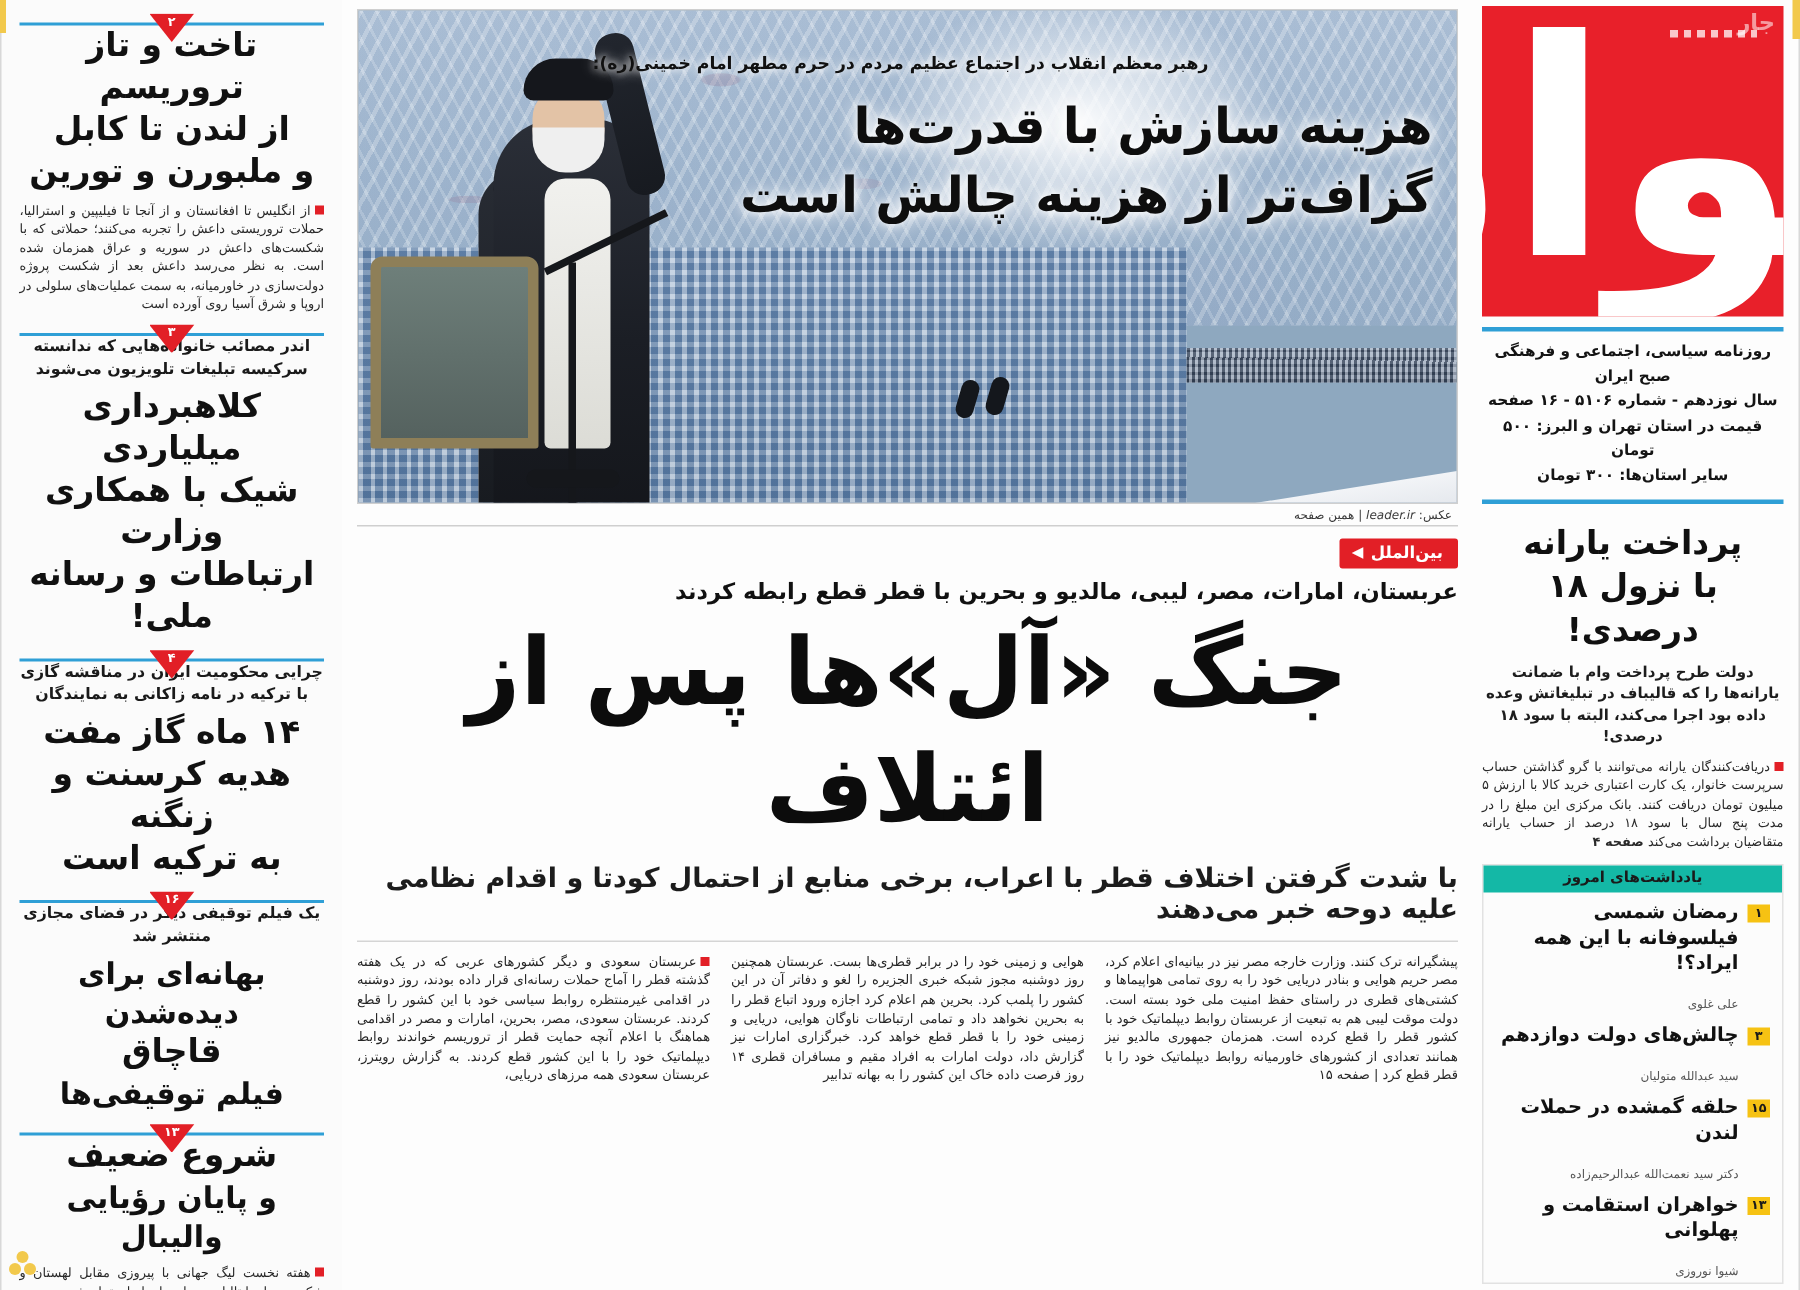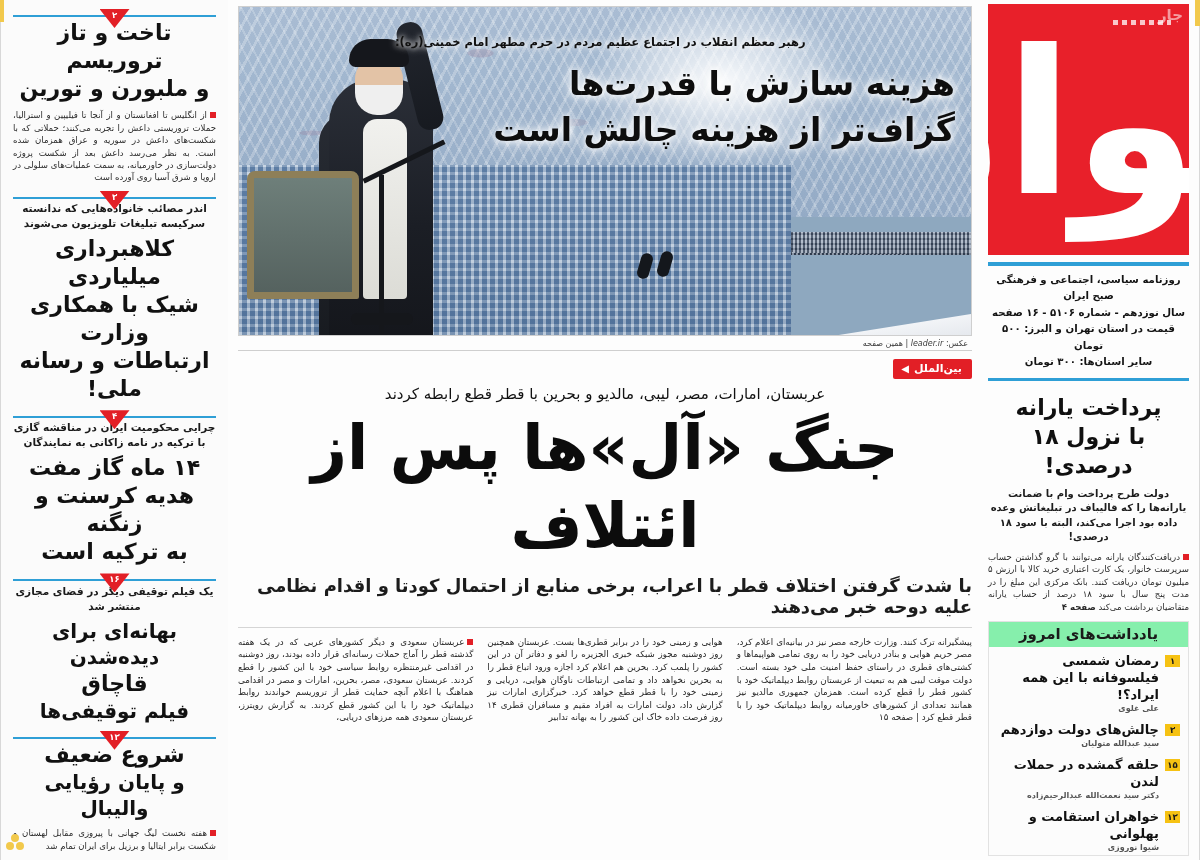--- a/index.html
+++ b/index.html
@@ -298,23 +298,23 @@
     background: #e21f26;
     color: #fff;
     font-size: 11px;
     font-weight: bold;
     padding: 3px 10px 4px 8px;
     border-radius: 2px;
   }
   .badge .arrow { font-size: 10px; }
 
   .lead-kicker {
-    text-align: center;
+    text-align: right;
     font-size: 15px;
-    font-weight: normal;
+    font-weight: bold;
     color: #111;
     margin: 4px 0 6px 0;
     letter-spacing: -0.3px;
   }
   .lead-head {
     text-align: center;
     font-size: 62px;
     line-height: 78px;
     font-weight: bold;
     color: #0c0c0c;
@@ -430,23 +430,23 @@
     text-align: justify;
     color: #2a2a2a;
     margin-top: 6px;
   }
   .notes {
     margin-top: 8px;
     border: 1px solid #e2e2e2;
     background: #fcfcfc;
   }
   .notes-head {
-    background: #86efac;
+    background: #14b8a6;
     color: #1a1a1a;
-    font-size: 15px;
+    font-size: 10px;
     font-weight: bold;
     text-align: center;
     padding: 3px 0 4px 0;
   }
   .note {
     display: flex;
     flex-direction: row;
     align-items: flex-start;
     gap: 6px;
     padding: 5px 8px 3px 8px;
@@ -465,22 +465,21 @@
   .note-title {
     font-size: 13px;
     font-weight: bold;
     color: #111;
     line-height: 17px;
     letter-spacing: -0.3px;
   }
   .note-author {
     font-size: 8px;
     color: #555;
-    margin-top: 1px;
-    font-weight: bold;
+    margin-top: 14px;
   }
   .deco {
     position: absolute;
     left: 6px; bottom: 10px;
     width: 18px; height: 16px;
   }
   .deco i {
     position: absolute;
     width: 8px; height: 8px;
     background: #f2c94c;
@@ -629,20 +628,21 @@
   </div>
 
   <div class="sidebar">
 
     <div class="divider">
       <div class="line"></div>
       <div class="tri">۲</div>
     </div>
     <div class="side-item">
       <div class="side-head">تاخت و تاز تروریسم</div>
+      <div class="side-head">از لندن تا کابل</div>
       <div class="side-head">و ملبورن و تورین</div>
       <div class="side-body"><span class="sq"></span><span>از انگلیس تا افغانستان و از آنجا تا فیلیپین و استرالیا، حملات تروریستی داعش را تجربه می‌کنند؛ حملاتی که با شکست‌های داعش در سوریه و عراق همزمان شده است. به نظر می‌رسد داعش بعد از شکست پروژه دولت‌سازی در خاورمیانه، به سمت عملیات‌های سلولی در اروپا و شرق آسیا روی آورده است</span></div>
     </div>
 
     <div class="divider">
       <div class="line"></div>
       <div class="tri">۳</div>
     </div>
     <div class="side-item">
       <div class="kicker">اندر مصائب خانواده‌هایی که ندانسته سرکیسه تبلیغات تلویزیون می‌شوند</div>

